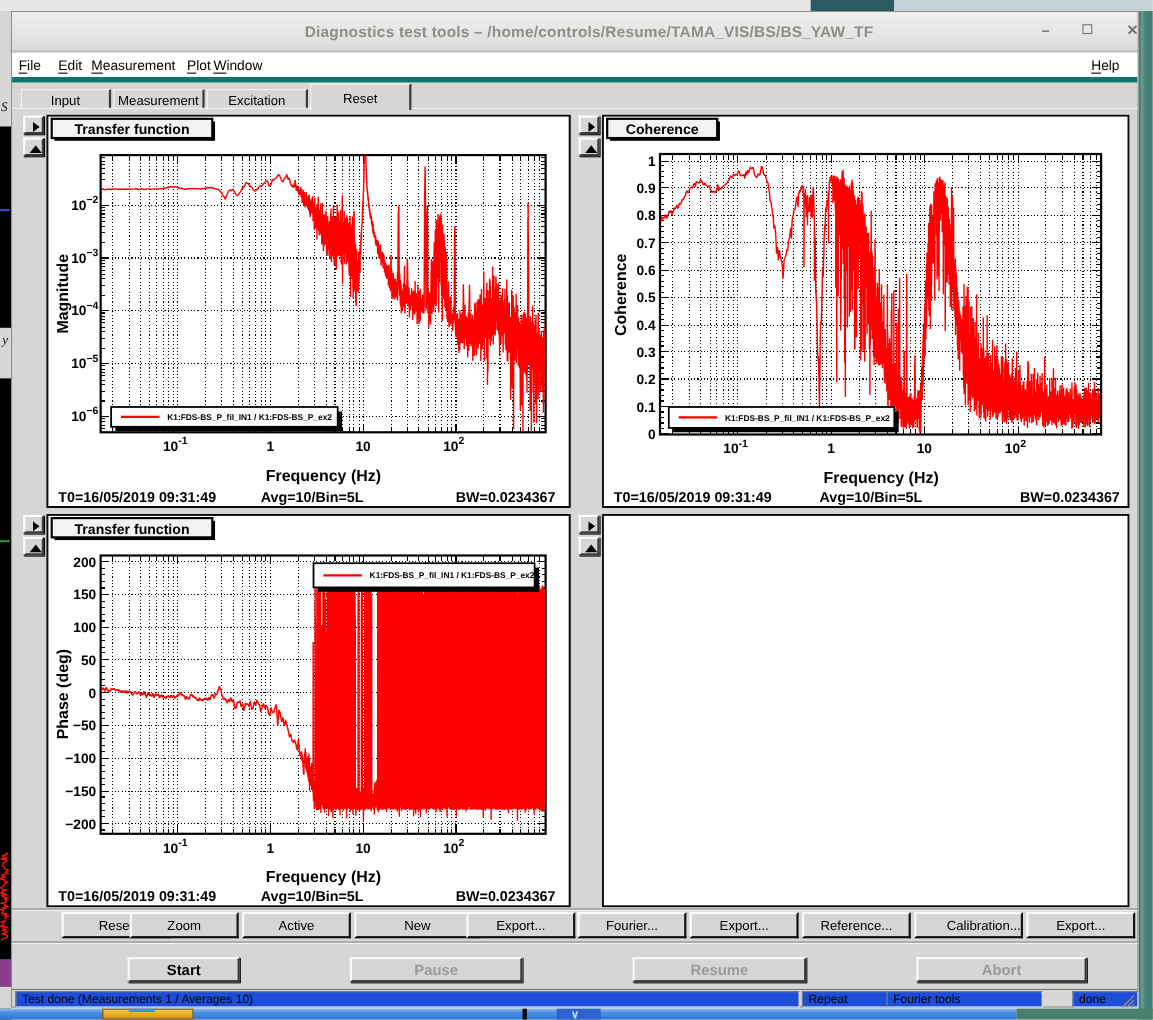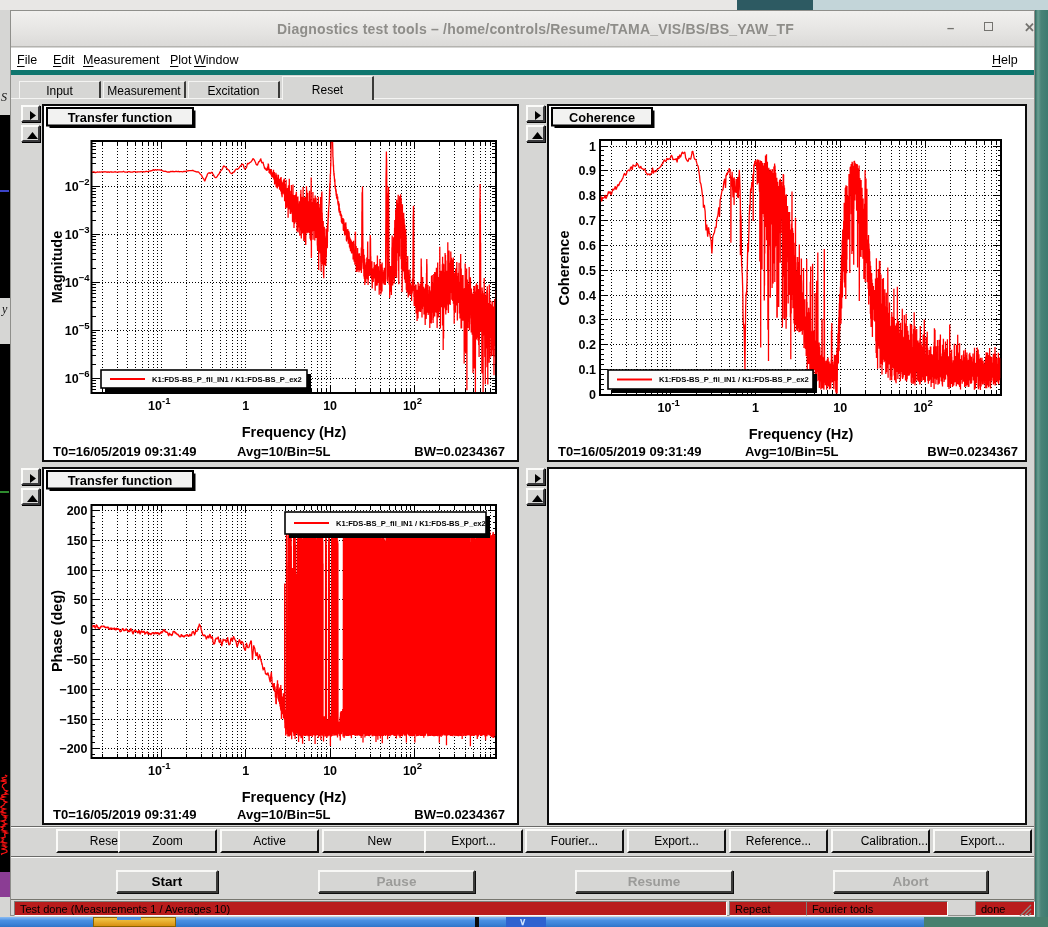--- a/index.html
+++ b/index.html
@@ -12,21 +12,21 @@
 .mitem { position:absolute; top:5px; font-size:12.5px; color:#000; }
 .mitem u { text-decoration:underline; text-underline-offset:2px; }
 #tabbar { position:absolute; left:0; top:65px; width:100%; height:23px; background:#d6d6d4; }
 .tab { position:absolute; top:5px; height:18px; background:#d6d6d4; border-top:1px solid #f4f4f2; border-left:1px solid #f4f4f2; border-right:2px solid #3a3a38; text-align:center; font-size:12px; padding-top:2px; }
 .tabsel { position:absolute; top:0px; height:24px; background:#d6d6d4; border-top:1px solid #f4f4f2; border-left:1px solid #f4f4f2; border-right:2px solid #3a3a38; text-align:center; font-size:12px; padding-top:6px; z-index:3; }
 #tabline { position:absolute; left:0; top:87px; width:100%; height:1px; background:#f4f4f2; z-index:2; }
 .panel { position:absolute; background:#fff; }
 .arrbtn { position:absolute; width:19px; height:17px; background:#d6d6d4; border-top:2px solid #fbfbf9; border-left:2px solid #fbfbf9; border-right:2px solid #39393b; border-bottom:2px solid #39393b; box-shadow:1px 1px 0 #000; }
 .fbtn { position:absolute; top:818px; height:24px; background:#d6d6d4; border-top:2px solid #fbfbf9; border-left:2px solid #fbfbf9; border-right:2px solid #111; border-bottom:2px solid #111; text-align:center; font-size:12px; padding-top:3px; }
 .bigbtn { position:absolute; top:859px; height:23px; background:#d6d6d4; border-top:2px solid #f8f8f6; border-left:2px solid #f8f8f6; border-right:2px solid #3a3a38; border-bottom:2px solid #3a3a38; box-shadow:1px 1px 0 #0e0e0e; text-align:center; font-size:13.5px; font-weight:bold; padding-top:2px; }
-.cell { position:absolute; top:890px; height:15px; background:#b91c1c; border-top:1px solid #7e7e7a; border-left:1px solid #7e7e7a; border-right:1px solid #fbfbf9; border-bottom:1px solid #fbfbf9; font-size:11px; padding:1px 4px 0 5px; }
+.cell { position:absolute; top:890px; height:15px; background:#1d4ed8; border-top:1px solid #7e7e7a; border-left:1px solid #7e7e7a; border-right:1px solid #fbfbf9; border-bottom:1px solid #fbfbf9; font-size:11px; padding:1px 4px 0 5px; }
 </style></head><body>
 <div id="root">
 
   <div class="abs" style="left:0;top:0;width:1048px;height:10px;background:#e8e7e5;"></div>
   <div class="abs" style="left:737px;top:0;width:76px;height:10px;background:#2d5a62;"></div>
   <div class="abs" style="left:813px;top:0;width:235px;height:10px;background:#c3d5d9;"></div>
   <div class="abs" style="left:0;top:10px;width:10px;height:917px;background:#000;">
     <div class="abs" style="left:0;top:0;width:10px;height:105px;background:#d6d6d4;"></div>
     <div class="abs" style="left:1px;top:80px;font:italic 12px 'Liberation Serif';color:#111;">S</div>
     <div class="abs" style="left:0;top:180px;width:9px;height:2px;background:#3b43c8;"></div>

